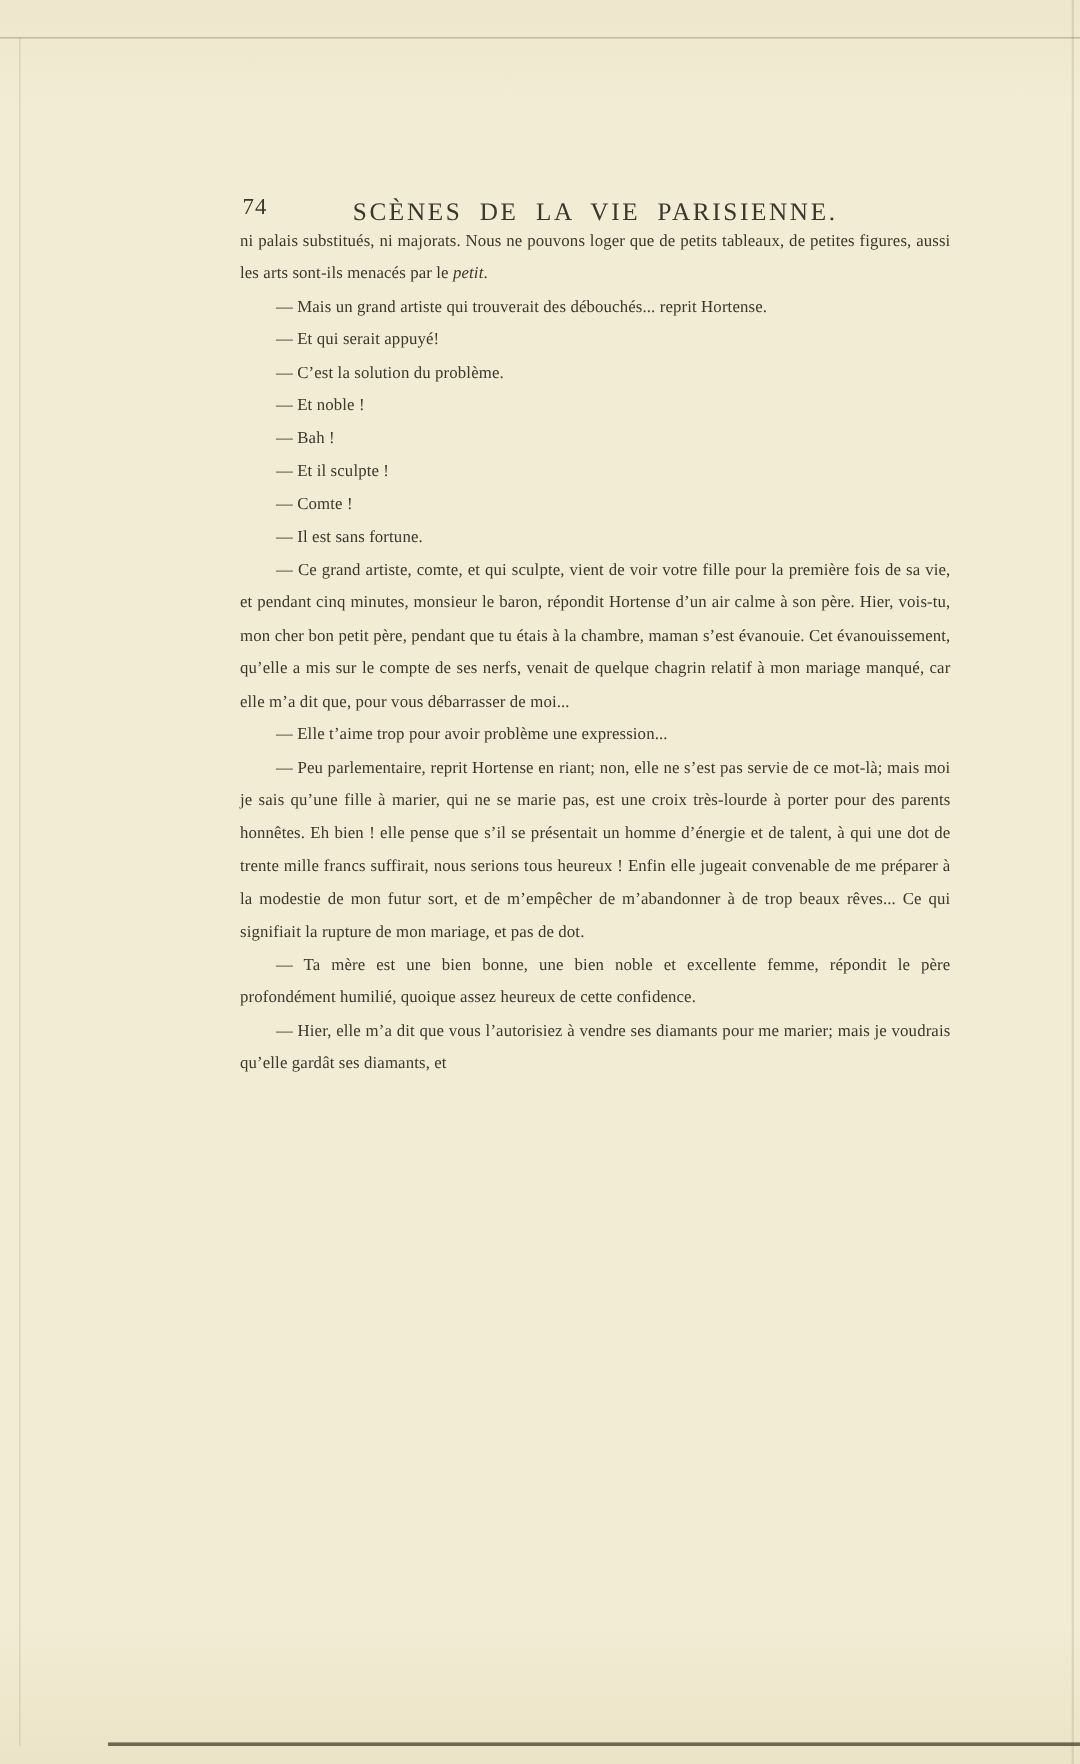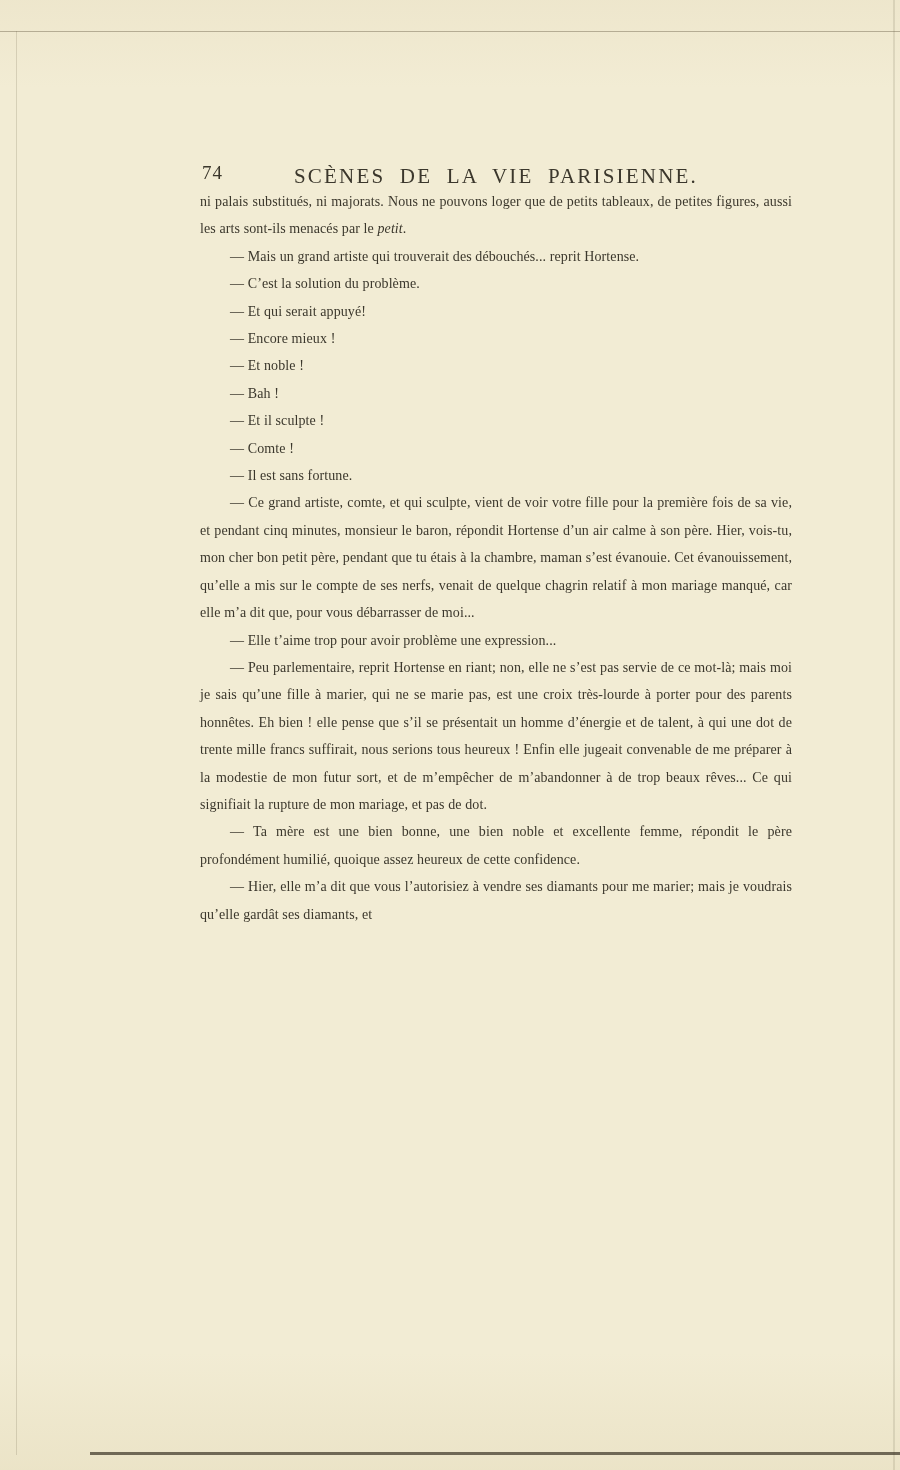--- a/index.html
+++ b/index.html
@@ -70,23 +70,22 @@
   <div class="edge edge-bottom"></div>
 
   <div class="running-head">
     <span class="pagenum">74</span>
     <span class="running">SCÈNES DE LA VIE PARISIENNE.</span>
   </div>
 
   <div class="textblock">
       <p class=""><span>ni palais substitués, ni majorats. Nous ne pouvons loger que de petits tableaux, de petites figures, aussi les arts sont-ils menacés par le </span><em>petit</em><span>.</span></p>
       <p class="indent"><span>— Mais un grand artiste qui trouverait des débouchés... reprit Hortense.</span></p>
+      <p class="indent"><span>— Et qui serait appuyé!</span></p>
       <p class="indent"><span>— C’est la solution du problème.</span></p>
-      <p class="indent"><span>— Et qui serait appuyé!</span></p>
-      <p class="indent"><span>— Encore mieux !</span></p>
       <p class="indent"><span>— Et noble !</span></p>
       <p class="indent"><span>— Bah !</span></p>
       <p class="indent"><span>— Et il sculpte !</span></p>
       <p class="indent"><span>— Comte !</span></p>
       <p class="indent"><span>— Il est sans fortune.</span></p>
       <p class="indent"><span>— Ce grand artiste, comte, et qui sculpte, vient de voir votre fille pour la première fois de sa vie, et pendant cinq minutes, monsieur le baron, répondit Hortense d’un air calme à son père. Hier, vois-tu, mon cher bon petit père, pendant que tu étais à la chambre, maman s’est évanouie. Cet évanouissement, qu’elle a mis sur le compte de ses nerfs, venait de quelque chagrin relatif à mon mariage manqué, car elle m’a dit que, pour vous débarrasser de moi...</span></p>
       <p class="indent"><span>— Elle t’aime trop pour avoir problème une expression...</span></p>
       <p class="indent"><span>— Peu parlementaire, reprit Hortense en riant; non, elle ne s’est pas servie de ce mot-là; mais moi je sais qu’une fille à marier, qui ne se marie pas, est une croix très-lourde à porter pour des parents honnêtes. Eh bien ! elle pense que s’il se présentait un homme d’énergie et de talent, à qui une dot de trente mille francs suffirait, nous serions tous heureux ! Enfin elle jugeait convenable de me préparer à la modestie de mon futur sort, et de m’empêcher de m’abandonner à de trop beaux rêves... Ce qui signifiait la rupture de mon mariage, et pas de dot.</span></p>
       <p class="indent"><span>— Ta mère est une bien bonne, une bien noble et excellente femme, répondit le père profondément humilié, quoique assez heureux de cette confidence.</span></p>
       <p class="indent"><span>— Hier, elle m’a dit que vous l’autorisiez à vendre ses diamants pour me marier; mais je voudrais qu’elle gardât ses diamants, et</span></p>

